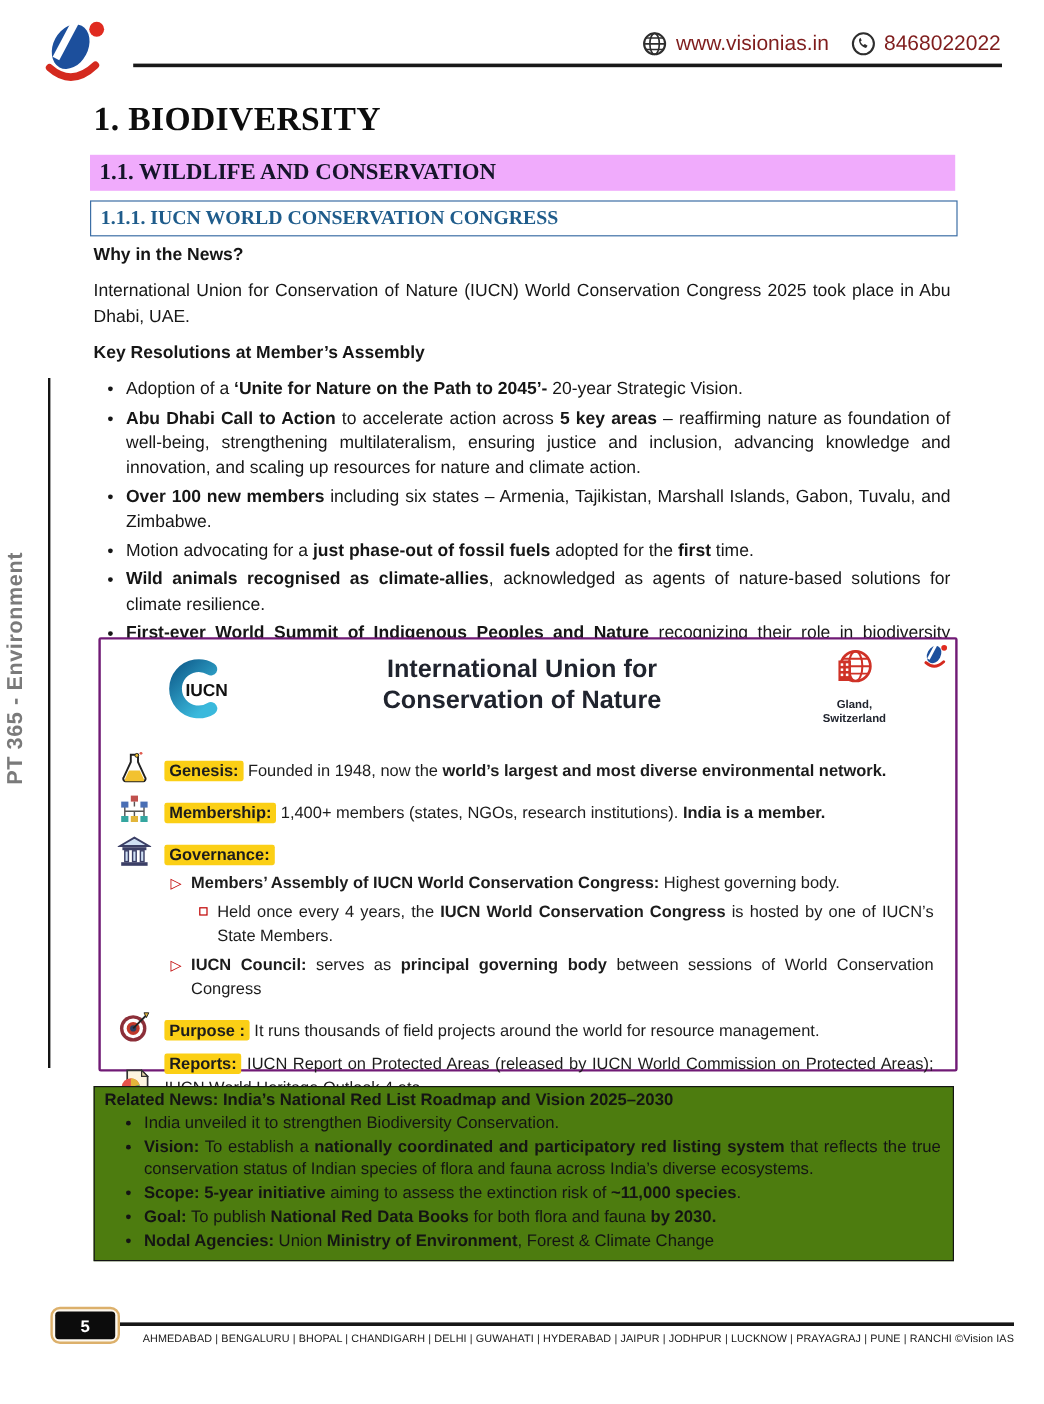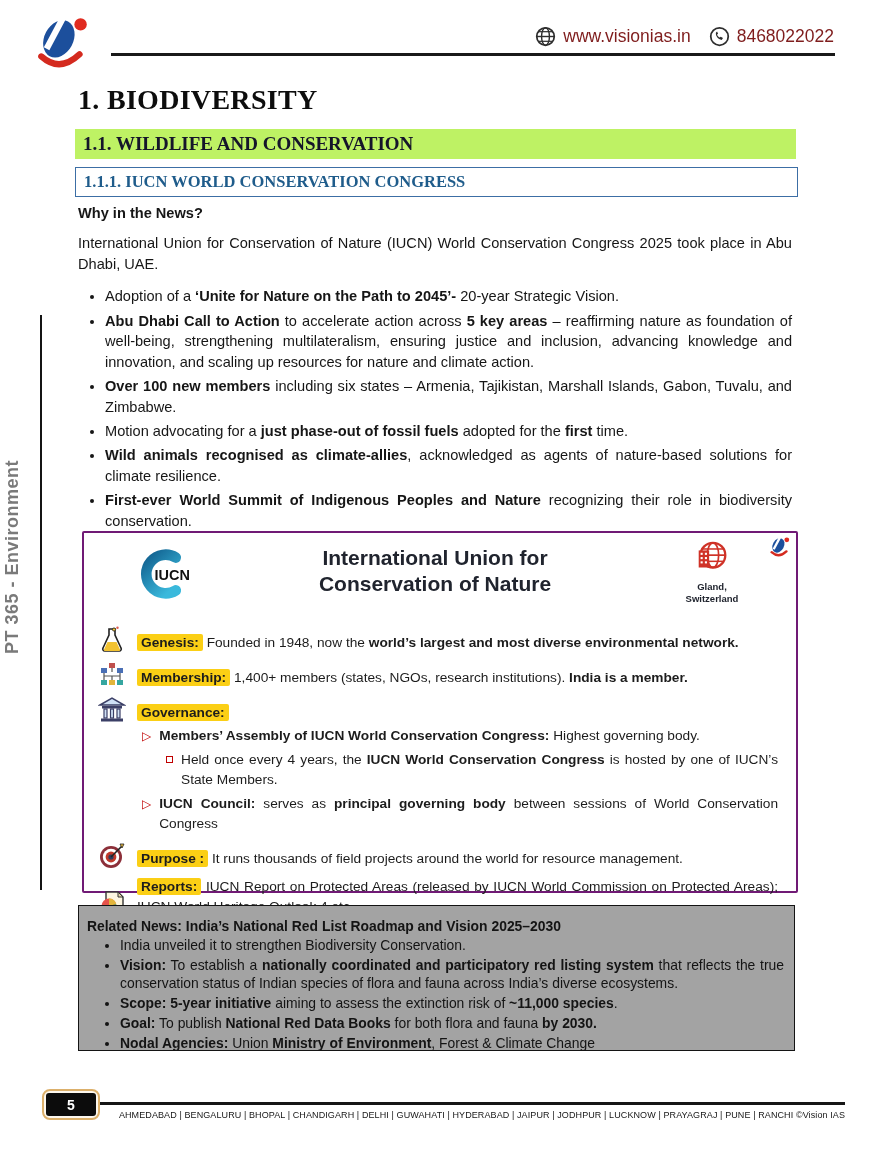--- a/index.html
+++ b/index.html
@@ -16,21 +16,21 @@
 
   
   .side-rule { position:absolute; left:40px; top:315px; width:2px; height:575px; background:#141414; }
   .side-label { position:absolute; left:2px; top:452px; width:36px; height:210px;
                 writing-mode:vertical-rl; transform:rotate(180deg);
                 font-size:18px; font-weight:bold; color:#7a7a7a; text-align:center; letter-spacing:0.5px; }
 
   
   .doc-title { position:absolute; left:78px; top:84px; font-family:"Liberation Serif", serif;
                font-size:28px; font-weight:bold; color:#0d0d0d; letter-spacing:0.3px; }
-  .sec-bar { position:absolute; left:75px; top:129px; width:721px; height:30px; background:#bef264;
+  .sec-bar { position:absolute; left:75px; top:129px; width:721px; height:30px; background:#f0abfc;
              display:flex; align-items:center; padding-left:8px;
              font-family:"Liberation Serif", serif; font-size:19px; font-weight:bold; color:#15152a; }
   .subsec-box { position:absolute; left:75px; top:167px; width:723px; height:30px; background:#fff;
                 border:1.6px solid #3c6ea5; display:flex; align-items:center; padding-left:8px;
                 font-family:"Liberation Serif", serif; font-size:16.5px; font-weight:bold; color:#1f5c8b; }
 
   
   .article { position:absolute; left:78px; top:205px; width:714px; font-size:14.6px; color:#161616; }
   .p-bold { font-weight:bold; margin-bottom:12px; }
   .p-body { margin-bottom:12px; line-height:1.42; text-align:justify; }
@@ -55,22 +55,22 @@
   .ibox-text { font-size:13.7px; color:#1c1c1c; line-height:1.5; text-align:justify; }
   .hl { background:#fbcf15; font-weight:bold; padding:1px 4px; border-radius:2px; white-space:nowrap; }
   .gov-list { margin:2px 18px 6px 58px; }
   .gov-item { display:flex; gap:8px; margin-bottom:3px; }
   .gov-item.sub { margin-left:24px; }
   .tri { color:#c00000; font-size:12px; line-height:1.7; flex:0 0 auto; }
   .sq { width:7px; height:7px; border:1.6px solid #c00000; margin-top:6px; flex:0 0 auto; }
   .gov-text { font-size:13.7px; color:#1c1c1c; line-height:1.5; text-align:justify; }
 
   
-  .related-box { position:absolute; left:78px; top:905px; width:717px; height:146px; background:#a3a3a3;
-                 border:1.8px solid #141414; padding:12px 10px 4px 8px; font-size:13.9px; color:#141414; }
+  .related-box { position:absolute; left:78px; top:905px; width:717px; height:146px; background:#4d7c0f;
+                 border:1.8px solid #141414; padding:2px 10px 4px 8px; font-size:13.9px; color:#141414; }
   .related-title { font-weight:bold; margin-bottom:2px; }
   .related-box ul { list-style:disc; padding-left:33px; }
   .related-box li { line-height:1.32; margin-bottom:1.5px; text-align:justify; }
 
   
   .footer-rule { position:absolute; left:98px; top:1102px; width:747px; height:3px; background:#161616; }
   .page-num-outer { position:absolute; left:42px; top:1089px; padding:2px; border:2px solid #dcb06b;
                     border-radius:8px; background:#fdf8ef; }
   .page-num { width:50px; height:23px; background:#0c0c0c; color:#fff; font-weight:bold; font-size:14px;
               display:flex; align-items:center; justify-content:center; border-radius:3px; }
@@ -112,20 +112,21 @@
   <div class="side-rule"></div>
   <div class="side-label">PT 365 - Environment</div>
 
   <div class="doc-title">1. BIODIVERSITY</div>
   <div class="sec-bar">1.1. WILDLIFE AND CONSERVATION</div>
   <div class="subsec-box">1.1.1. IUCN WORLD CONSERVATION CONGRESS</div>
 
   <div class="article">
     <div class="p-bold">Why in the News?</div>
     <div class="p-body">International Union for Conservation of Nature (IUCN) World Conservation Congress 2025 took place in Abu Dhabi, UAE.</div>
+    <div class="p-bold">Key Resolutions at Member’s Assembly</div>
     <ul>
       <li><span>Adoption of a </span><b>‘Unite for Nature on the Path to 2045’- </b><span>20-year Strategic Vision.</span></li>
       <li><b>Abu Dhabi Call to Action</b><span> to accelerate action across </span><b>5 key areas</b><span> – reaffirming nature as foundation of well-being, strengthening multilateralism, ensuring justice and inclusion, advancing knowledge and innovation, and scaling up resources for nature and climate action.</span></li>
       <li><b>Over 100 new members</b><span> including six states – Armenia, Tajikistan, Marshall Islands, Gabon, Tuvalu, and Zimbabwe.</span></li>
       <li><span>Motion advocating for a </span><b>just phase-out of fossil fuels</b><span> adopted for the </span><b>first</b><span> time.</span></li>
       <li><b>Wild animals recognised as climate-allies</b><span>, acknowledged as agents of nature-based solutions for climate resilience.</span></li>
       <li><b>First-ever World Summit of Indigenous Peoples and Nature</b><span> recognizing their role in biodiversity conservation.</span></li>
     </ul>
   </div>
 

